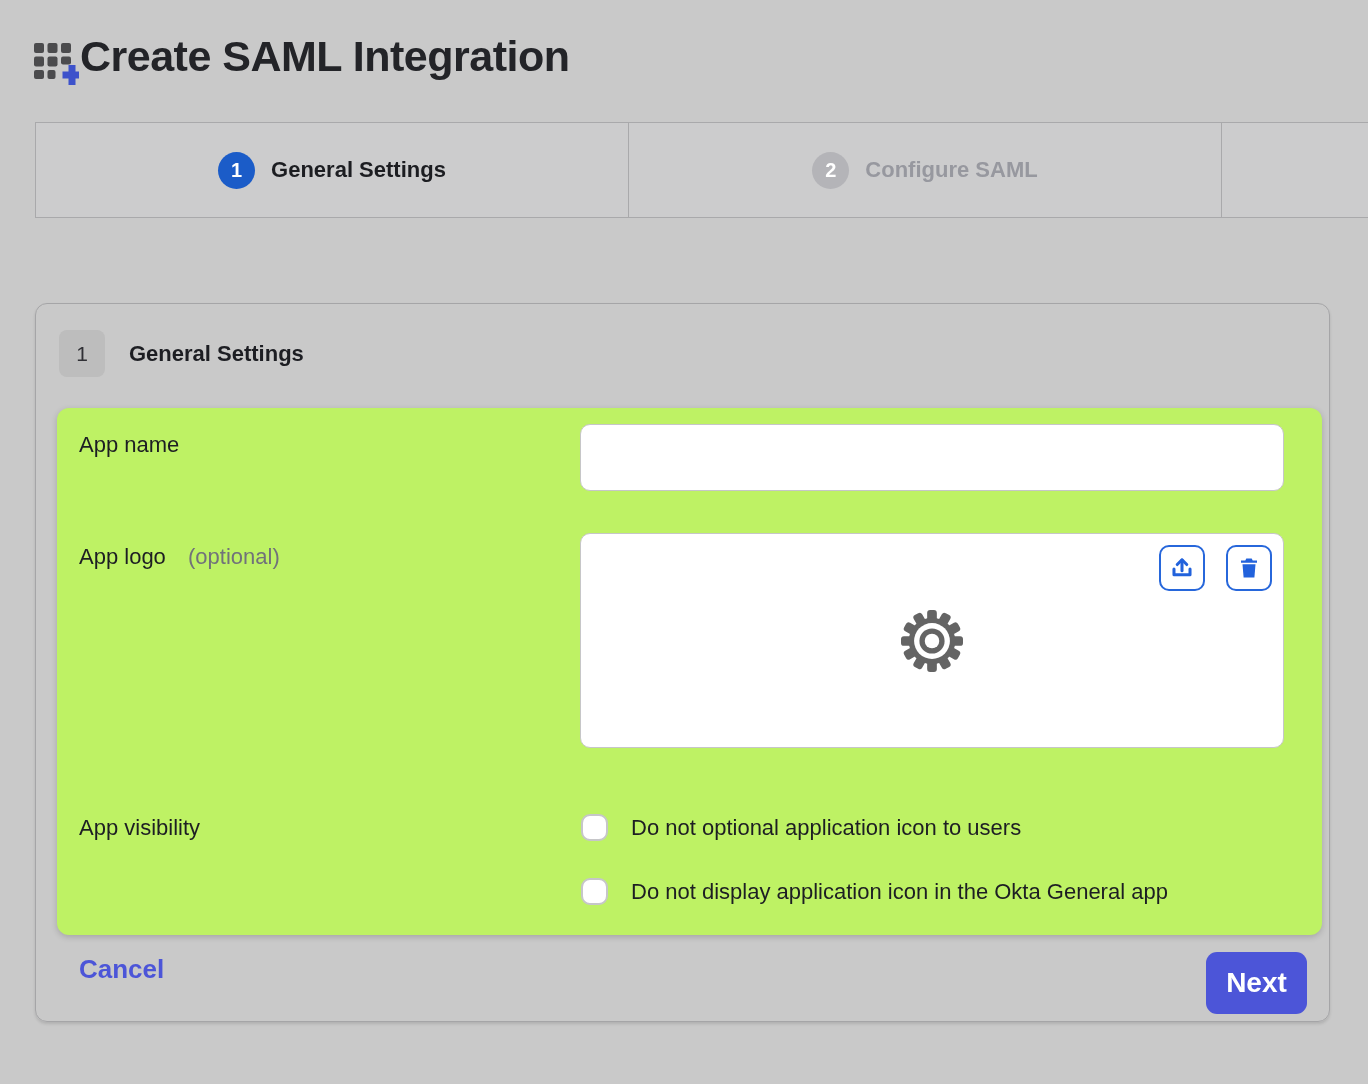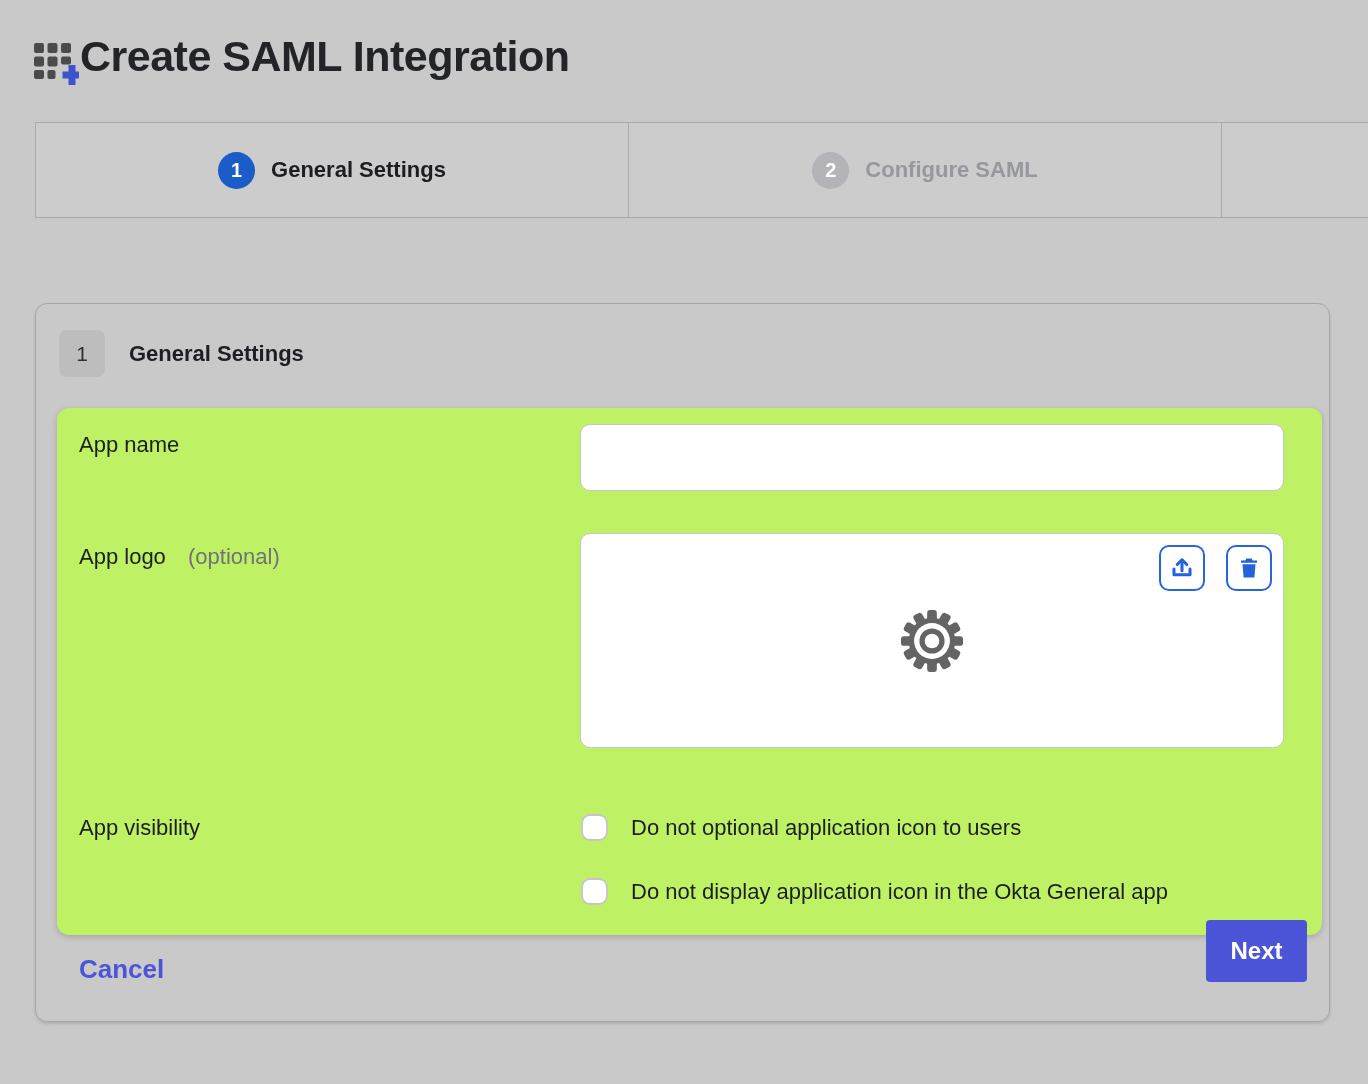--- a/index.html
+++ b/index.html
@@ -90,23 +90,23 @@
     width:27px;height:27px;box-sizing:border-box;border:2px solid #c6c6c9;
     border-radius:9px;background:#fff;cursor:pointer;
   }
   .check-row-label{font-size:22px;color:#1d1e23;line-height:27px;white-space:nowrap;cursor:pointer;}
 
   .cancel-link{
     left:22px;top:546px;font-size:26px;font-weight:700;color:#4c55d8;
     cursor:pointer;text-decoration:none;
   }
   .next-btn{
-    left:1149px;top:512px;width:101px;height:62px;border:none;
-    background:#4c55d8;border-radius:4px;color:#fff;
-    font-size:24px;font-weight:700;cursor:pointer;
+    left:1149px;top:544px;width:101px;height:62px;border:none;
+    background:#4c55d8;border-radius:11px;color:#fff;
+    font-size:28px;font-weight:700;cursor:pointer;
     font-family:"Liberation Sans","DejaVu Sans",sans-serif;
   }
 </style>
 </head>
 <body>
 
 <div class="abs header-icon">
   <svg width="46" height="46" viewBox="0 0 46 46">
     <g fill="#4b4b4d">
       <rect x="1" y="3" width="10" height="10" rx="2"></rect>

